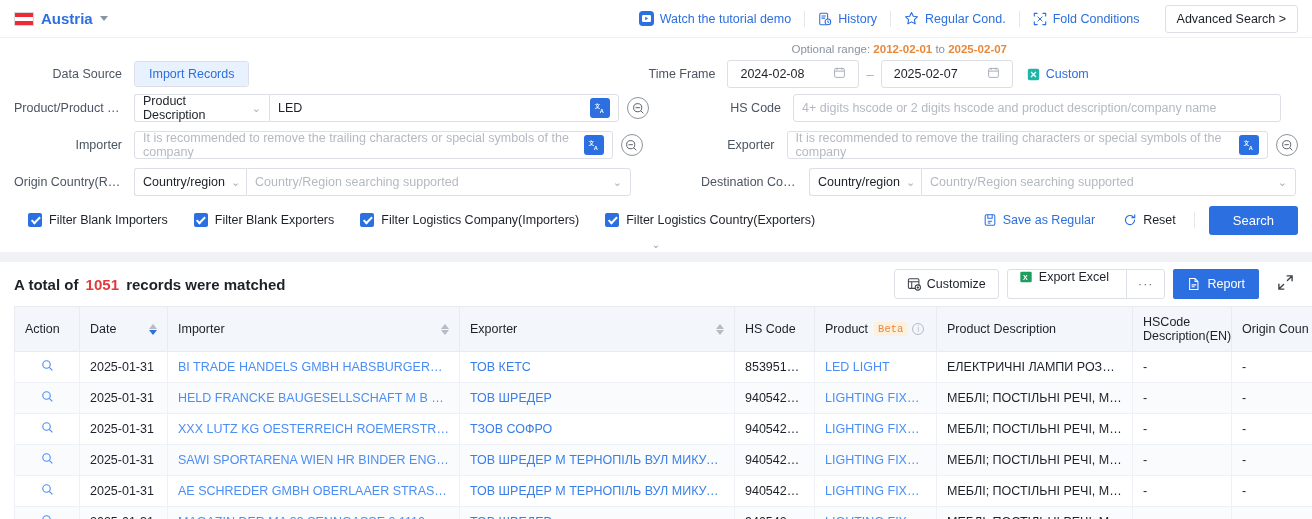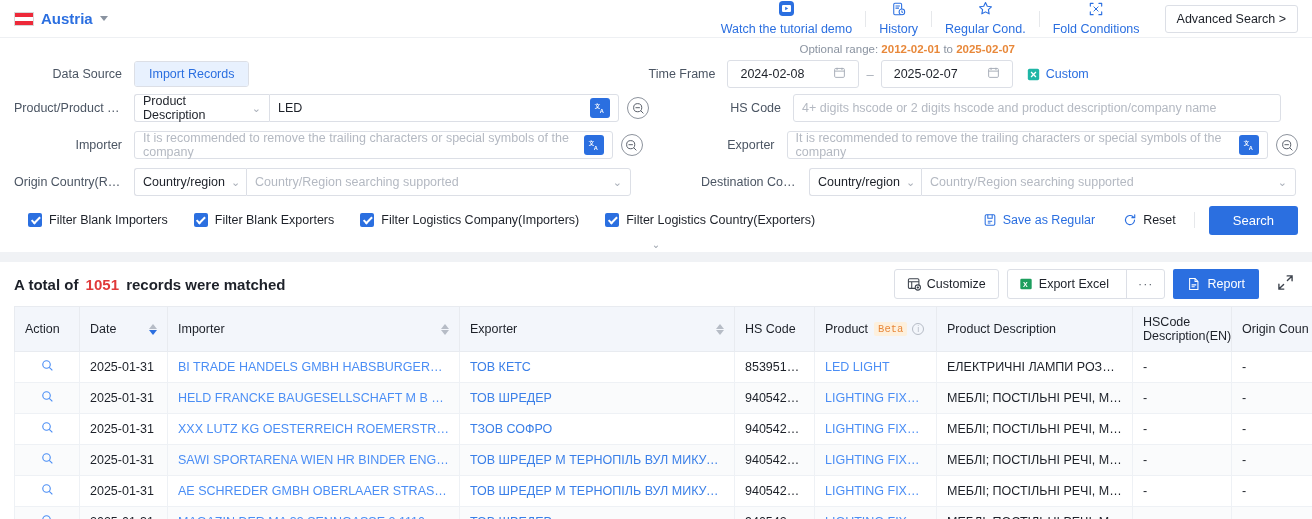--- a/index.html
+++ b/index.html
@@ -21,31 +21,31 @@
     border-bottom:1px solid #eef0f3;
     position:relative;
   }
   .country{ display:flex; align-items:center; gap:7px; cursor:pointer; }
   .flag{ width:20px; height:14px; border:1px solid #d8d8d8; display:block;
          background:linear-gradient(to bottom,#ed2939 0 33.3%,#ffffff 33.3% 66.6%,#ed2939 66.6% 100%); }
   .country-name{ color:#2b6fe0; font-size:15px; font-weight:600; }
   .caret{ width:0;height:0;border-left:4px solid transparent;border-right:4px solid transparent;border-top:5px solid #8a93a0; }
 
   .top-right{ margin-left:auto; display:flex; align-items:center; gap:0; }
-  .tr-item{ display:flex; align-items:center; gap:6px; color:#2b6fe0; font-size:12.5px; cursor:pointer; padding:0 13px;flex-direction:column; }
+  .tr-item{ display:flex; align-items:center; gap:6px; color:#2b6fe0; font-size:12.5px; cursor:pointer; padding:0 13px; }
   .tr-sep{ width:1px; height:16px; background:#e6e8eb; }
   .adv-btn{ margin-left:12px; border:1px solid #dcdfe6; border-radius:3px; background:#fff;
             padding:6px 11px; font-size:12.5px; color:#1d2129; cursor:pointer; }
 
   .ico{ display:inline-block; line-height:0; }
 
   
   .panel{ background:#fff; padding:0 14px 0 14px; position:relative; }
   .optional-range{
-    position:absolute; right:297px; top:5px; font-size:11.5px; color:#8a93a0; white-space:nowrap;
+    position:absolute; right:305px; top:5px; font-size:11.5px; color:#8a93a0; white-space:nowrap;
   }
   .optional-range b{ color:#e8883a; font-weight:700; }
 
   .frow{ display:flex; align-items:center; height:34px; margin-bottom:3px; }
   .lbl{ width:120px; text-align:right; padding-right:12px; font-size:12.5px; color:#4b5563; white-space:nowrap;
         overflow:hidden; text-overflow:ellipsis; flex:none; }
   .lbl.w2{ width:108px; }
 
   .seg{ display:flex; border:1px solid #dcdfe6; border-radius:3px; overflow:hidden; height:26px; }
   .seg div{ padding:0 14px; display:flex; align-items:center; font-size:12.5px; cursor:pointer; background:#fff; }
@@ -96,21 +96,21 @@
 
   
   .results{ background:#fff; margin-top:10px; padding:0 14px; }
   .res-head{ height:44px; display:flex; align-items:center; }
   .res-total{ font-size:15px; font-weight:700; }
   .res-total .num{ color:#e03a3a; margin:0 3px; }
   .res-actions{ margin-left:auto; display:flex; align-items:center; gap:8px; }
   .obtn{ border:1px solid #dcdfe6;border-radius:3px;background:#fff;height:30px;display:flex;align-items:center;
          gap:6px;padding:0 12px;font-size:12.5px;cursor:pointer; }
   .obtn.joined{ padding:0; }
-  .obtn.joined > span.part{ display:flex;align-items:center;gap:6px;padding:0 11px;height:100%; }
+  .obtn.joined > span.part{ display:flex;gap:6px;padding:0 11px;height:100%; }
   .obtn.joined > span.dots{ border-left:1px solid #dcdfe6; padding:0 11px; display:flex;align-items:center;height:100%;color:#606670; letter-spacing:1px;}
   .pbtn{ background:#2b6fe0;color:#fff;border:none;border-radius:2px;height:30px;display:flex;align-items:center;
          gap:6px;padding:0 14px;font-size:12.5px;cursor:pointer;font-family:inherit;}
   .expand{ padding:0 4px 0 10px; cursor:pointer; color:#3d434d; }
 
   
   table{ border-collapse:collapse; width:1312px; table-layout:fixed; }
   thead th{ background:#f3f6fb; font-size:12.5px; font-weight:400; color:#1d2129;
             text-align:left; padding:8px 10px; border:1px solid #e8ebf0; border-top:1px solid #e8ebf0;
             height:40px; vertical-align:middle; }

